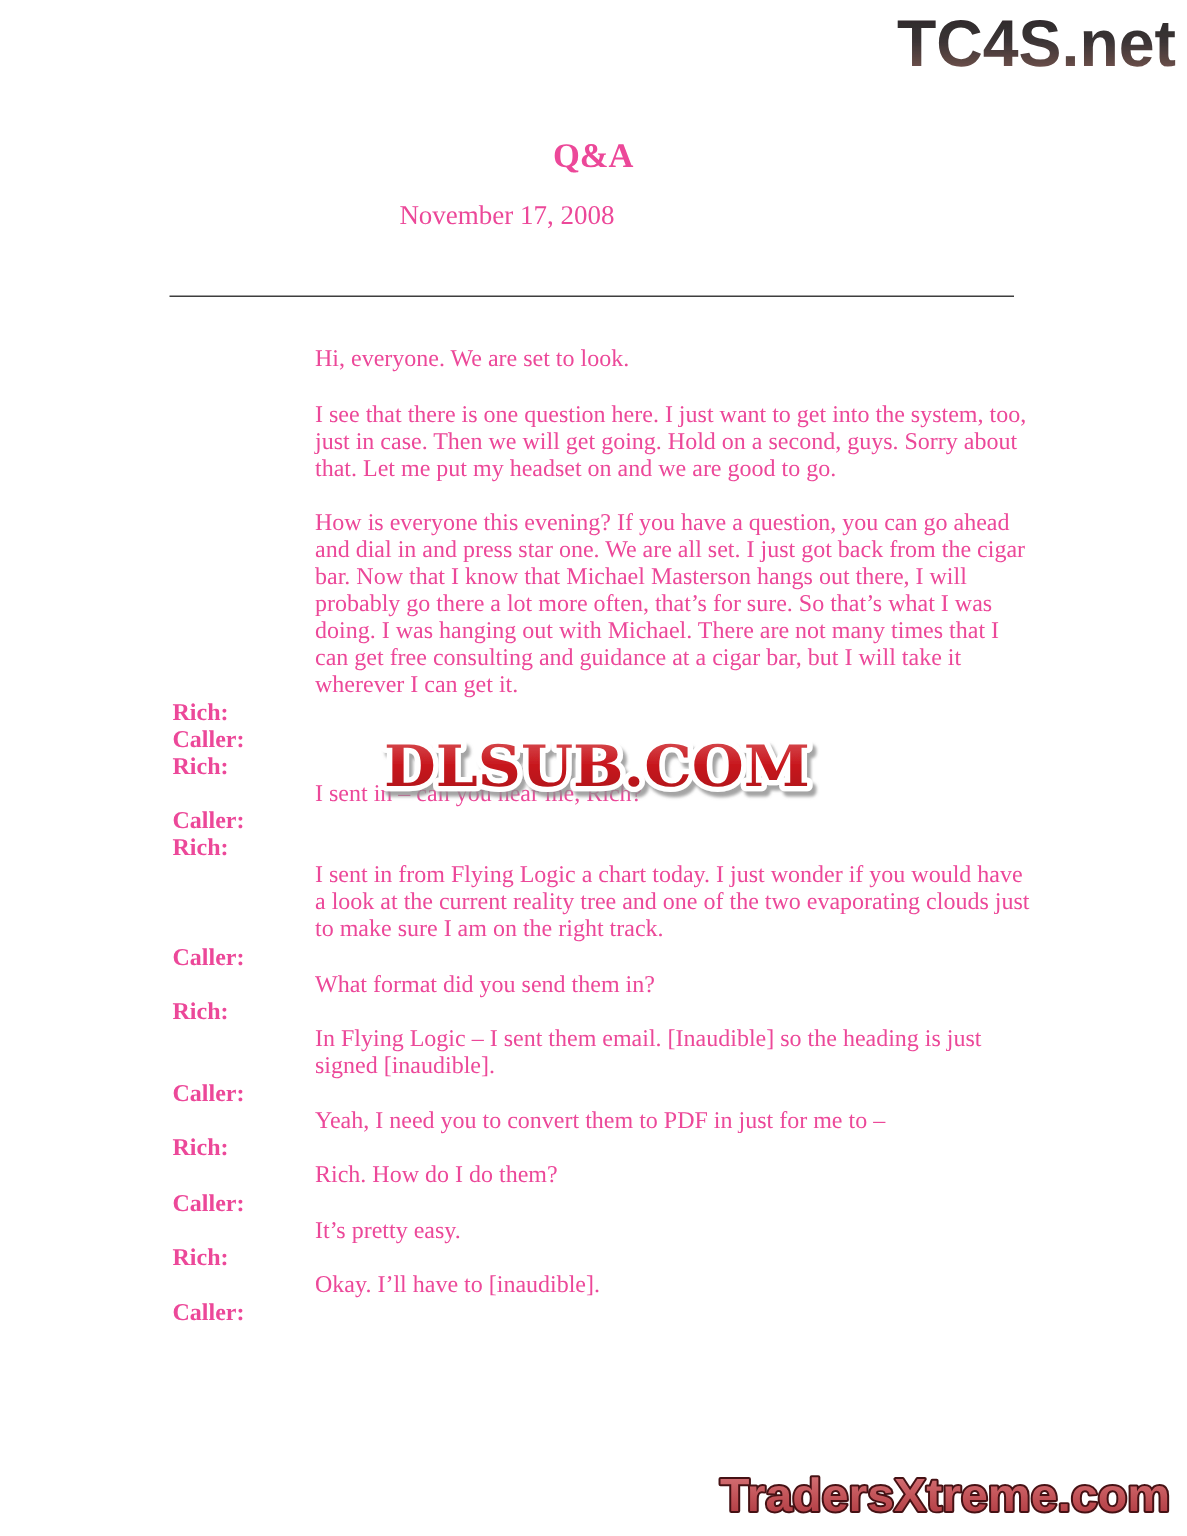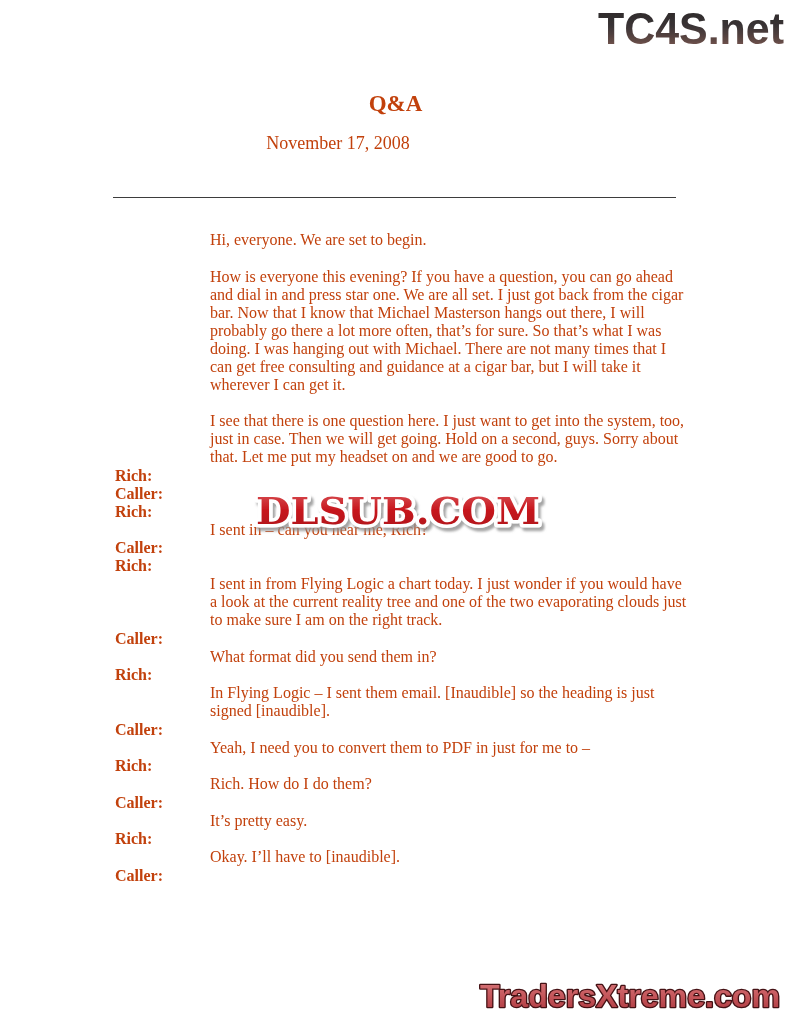--- a/index.html
+++ b/index.html
@@ -2,21 +2,21 @@
 <html><head>
 <meta charset="utf-8">
 <style>
   html, body { margin: 0; padding: 0; background: #ffffff; }
   .page {
     position: relative;
     width: 791px;
     height: 1024px;
     background: #ffffff;
     font-family: "Liberation Serif", serif;
-    color: #c2410c;
+    color: #ec4899;
     overflow: hidden;
   }
   .logo-top { position: absolute; top: 2px; left: 584px; }
   .doc-title {
     position: absolute; top: 91px; left: 0; width: 791px;
     text-align: center; font-size: 23px; font-weight: bold;
   }
   .doc-date {
     position: absolute; top: 133px; left: 0; width: 676px;
     text-align: center; font-size: 18px;
@@ -60,31 +60,31 @@
   <div class="doc-title">Q&amp;A</div>
   <div class="doc-date">November 17, 2008</div>
 
   <div class="divider"></div>
 
   <div class="transcript">
 
     <div class="entry">
       <div class="speaker">Rich:</div>
       <div class="dialogue">
-        <p>Hi, everyone. We are set to begin.</p>
+        <p>Hi, everyone. We are set to look.</p>
+        <p>I see that there is one question here. I just want to get into the system, too,
+just in case. Then we will get going. Hold on a second, guys. Sorry about
+that. Let me put my headset on and we are good to go.</p>
         <p>How is everyone this evening? If you have a question, you can go ahead
 and dial in and press star one. We are all set. I just got back from the cigar
 bar. Now that I know that Michael Masterson hangs out there, I will
 probably go there a lot more often, that’s for sure. So that’s what I was
 doing. I was hanging out with Michael. There are not many times that I
 can get free consulting and guidance at a cigar bar, but I will take it
 wherever I can get it.</p>
-        <p>I see that there is one question here. I just want to get into the system, too,
-just in case. Then we will get going. Hold on a second, guys. Sorry about
-that. Let me put my headset on and we are good to go.</p>
       </div>
     </div>
 
     <div class="entry">
       <div class="speaker">Caller:</div>
     </div>
 
     <div class="entry">
       <div class="speaker">Rich:</div>
     </div>

